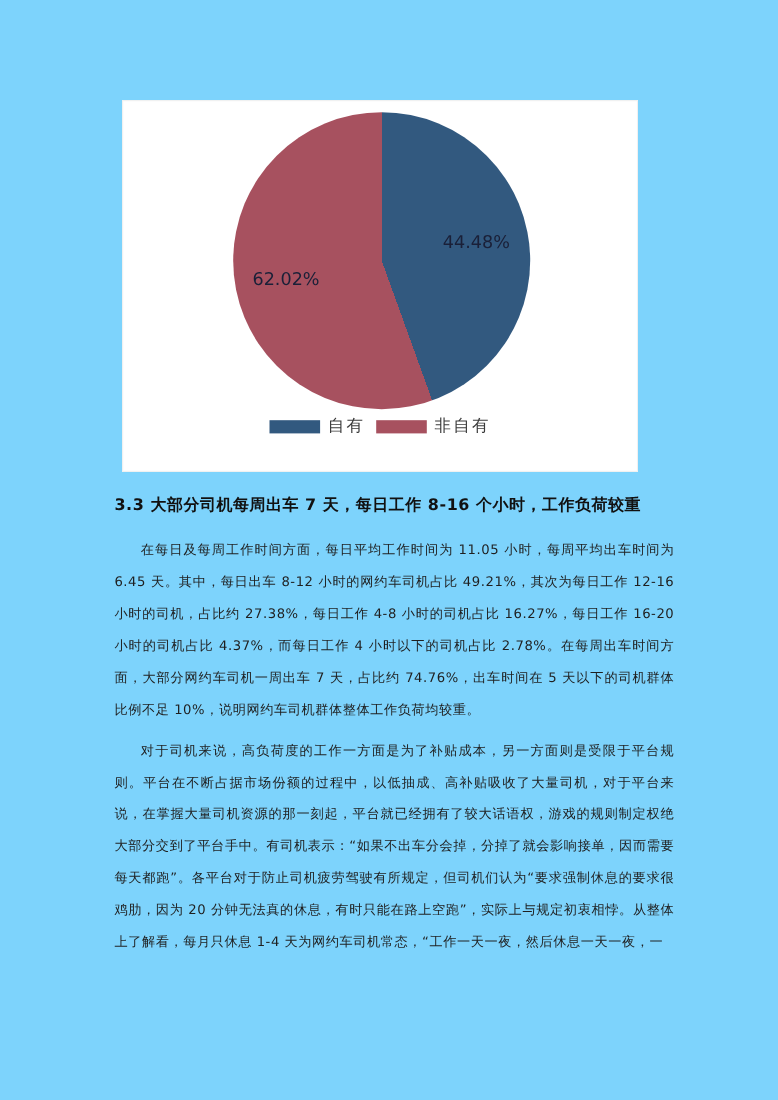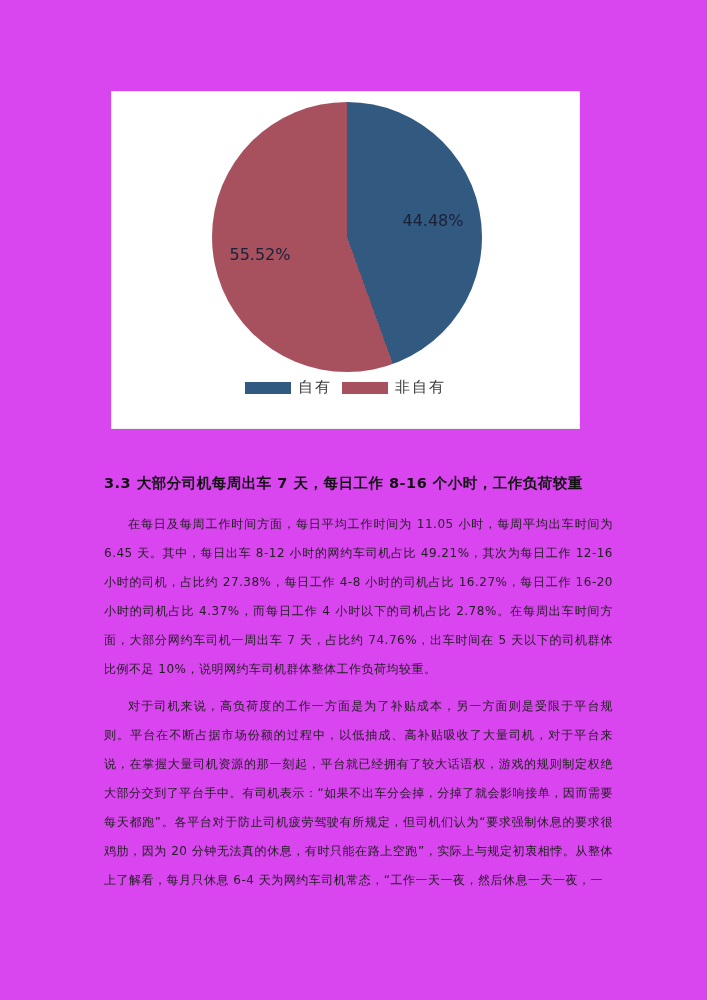--- a/index.html
+++ b/index.html
@@ -4,21 +4,21 @@
 <style>
   html, body { margin: 0; padding: 0; }
   body {
     background: #ffffff;
     font-family: "DejaVu Sans", sans-serif;
   }
   .page {
     position: relative;
     width: 707px;
     height: 1000px;
-    background: #d946ef;
+    background: #7dd3fc;
     overflow: hidden;
   }
 
   
   .chart-card {
     position: absolute;
     left: 111px;
     top: 91px;
     width: 469px;
     height: 338px;
@@ -77,21 +77,21 @@
     text-align: center;
     font-size: 9px;
     color: #575757;
     letter-spacing: 1px;
   }
 
   
   .text-block {
     position: absolute;
     left: 104px;
-    top: 474px;
+    top: 450px;
     width: 509px;
   }
   .heading {
     margin: 0 0 17px 0;
     font-size: 14.5px;
     font-weight: bold;
     color: #111111;
     letter-spacing: 0.5px;
   }
   .para {
@@ -115,35 +115,35 @@
   }
 </style>
 </head>
 <body>
 
 <div class="page">
 
   <div class="chart-card">
     <div class="pie" style="background: conic-gradient(rgb(50, 89, 127) 0%, rgb(50, 89, 127) 44.48%, rgb(167, 81, 95) 44.48%, rgb(167, 81, 95) 100%);"></div>
     <div class="pie-label own" style="color: rgb(26, 32, 56);">44.48%</div>
-    <div class="pie-label notown" style="color: rgb(26, 32, 56);">55.52%</div>
+    <div class="pie-label notown" style="color: rgb(26, 32, 56);">62.02%</div>
 
     <div class="legend">
       <div class="legend-item">
         <span class="swatch" style="background: rgb(50, 89, 127);"></span>
         <span class="legend-label">自有</span>
       </div>
       <div class="legend-item">
         <span class="swatch" style="background: rgb(167, 81, 95);"></span>
         <span class="legend-label">非自有</span>
       </div>
     </div>
 
   </div>
 
   <div class="text-block">
     <h3 class="heading">3.3 大部分司机每周出车 7 天，每日工作 8-16 个小时，工作负荷较重</h3>
     <p class="para">在每日及每周工作时间方面，每日平均工作时间为 11.05 小时，每周平均出车时间为 6.45 天。其中，每日出车 8-12 小时的网约车司机占比 49.21%，其次为每日工作 12-16 小时的司机，占比约 27.38%，每日工作 4-8 小时的司机占比 16.27%，每日工作 16-20 小时的司机占比 4.37%，而每日工作 4 小时以下的司机占比 2.78%。在每周出车时间方面，大部分网约车司机一周出车 7 天，占比约 74.76%，出车时间在 5 天以下的司机群体比例不足 10%，说明网约车司机群体整体工作负荷均较重。</p>
-    <p class="para">对于司机来说，高负荷度的工作一方面是为了补贴成本，另一方面则是受限于平台规则。平台在不断占据市场份额的过程中，以低抽成、高补贴吸收了大量司机，对于平台来说，在掌握大量司机资源的那一刻起，平台就已经拥有了较大话语权，游戏的规则制定权绝大部分交到了平台手中。有司机表示：“如果不出车分会掉，分掉了就会影响接单，因而需要每天都跑”。各平台对于防止司机疲劳驾驶有所规定，但司机们认为“要求强制休息的要求很鸡肋，因为 20 分钟无法真的休息，有时只能在路上空跑”，实际上与规定初衷相悖。从整体上了解看，每月只休息 6-4 天为网约车司机常态，“工作一天一夜，然后休息一天一夜，一</p>
+    <p class="para">对于司机来说，高负荷度的工作一方面是为了补贴成本，另一方面则是受限于平台规则。平台在不断占据市场份额的过程中，以低抽成、高补贴吸收了大量司机，对于平台来说，在掌握大量司机资源的那一刻起，平台就已经拥有了较大话语权，游戏的规则制定权绝大部分交到了平台手中。有司机表示：“如果不出车分会掉，分掉了就会影响接单，因而需要每天都跑”。各平台对于防止司机疲劳驾驶有所规定，但司机们认为“要求强制休息的要求很鸡肋，因为 20 分钟无法真的休息，有时只能在路上空跑”，实际上与规定初衷相悖。从整体上了解看，每月只休息 1-4 天为网约车司机常态，“工作一天一夜，然后休息一天一夜，一</p>
   </div>
 
 
 </div>
 
 </body></html>

